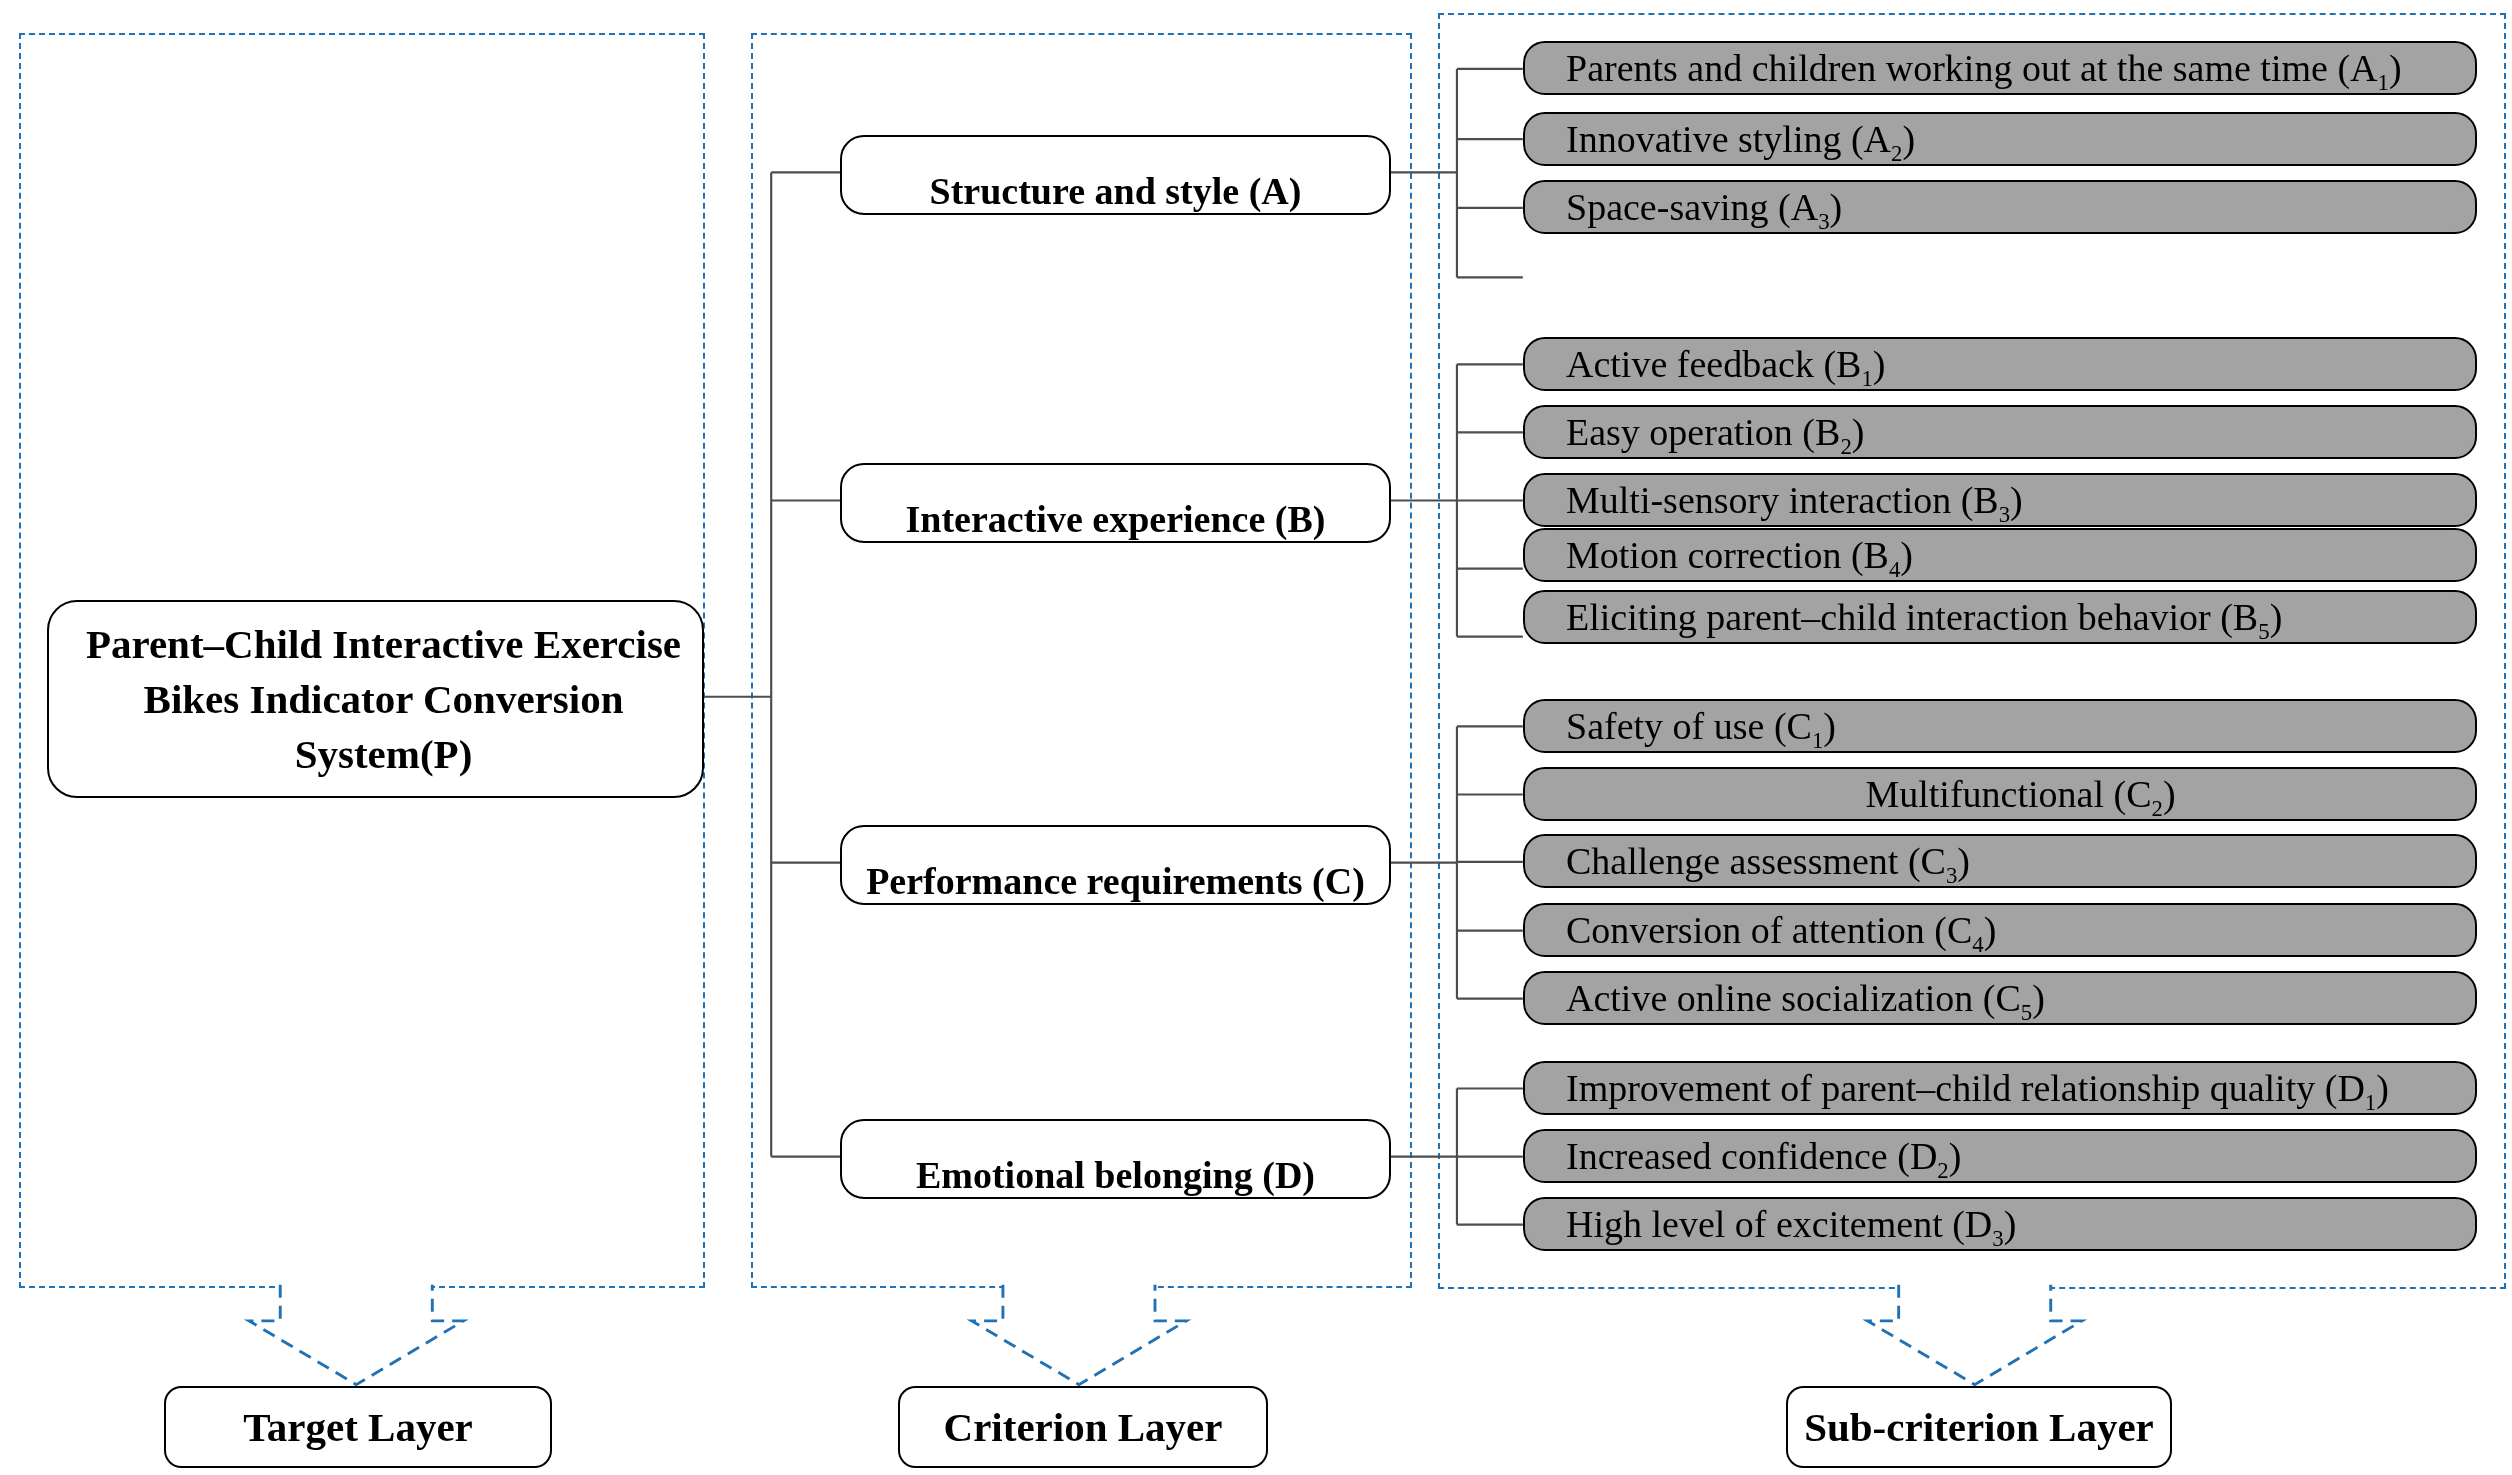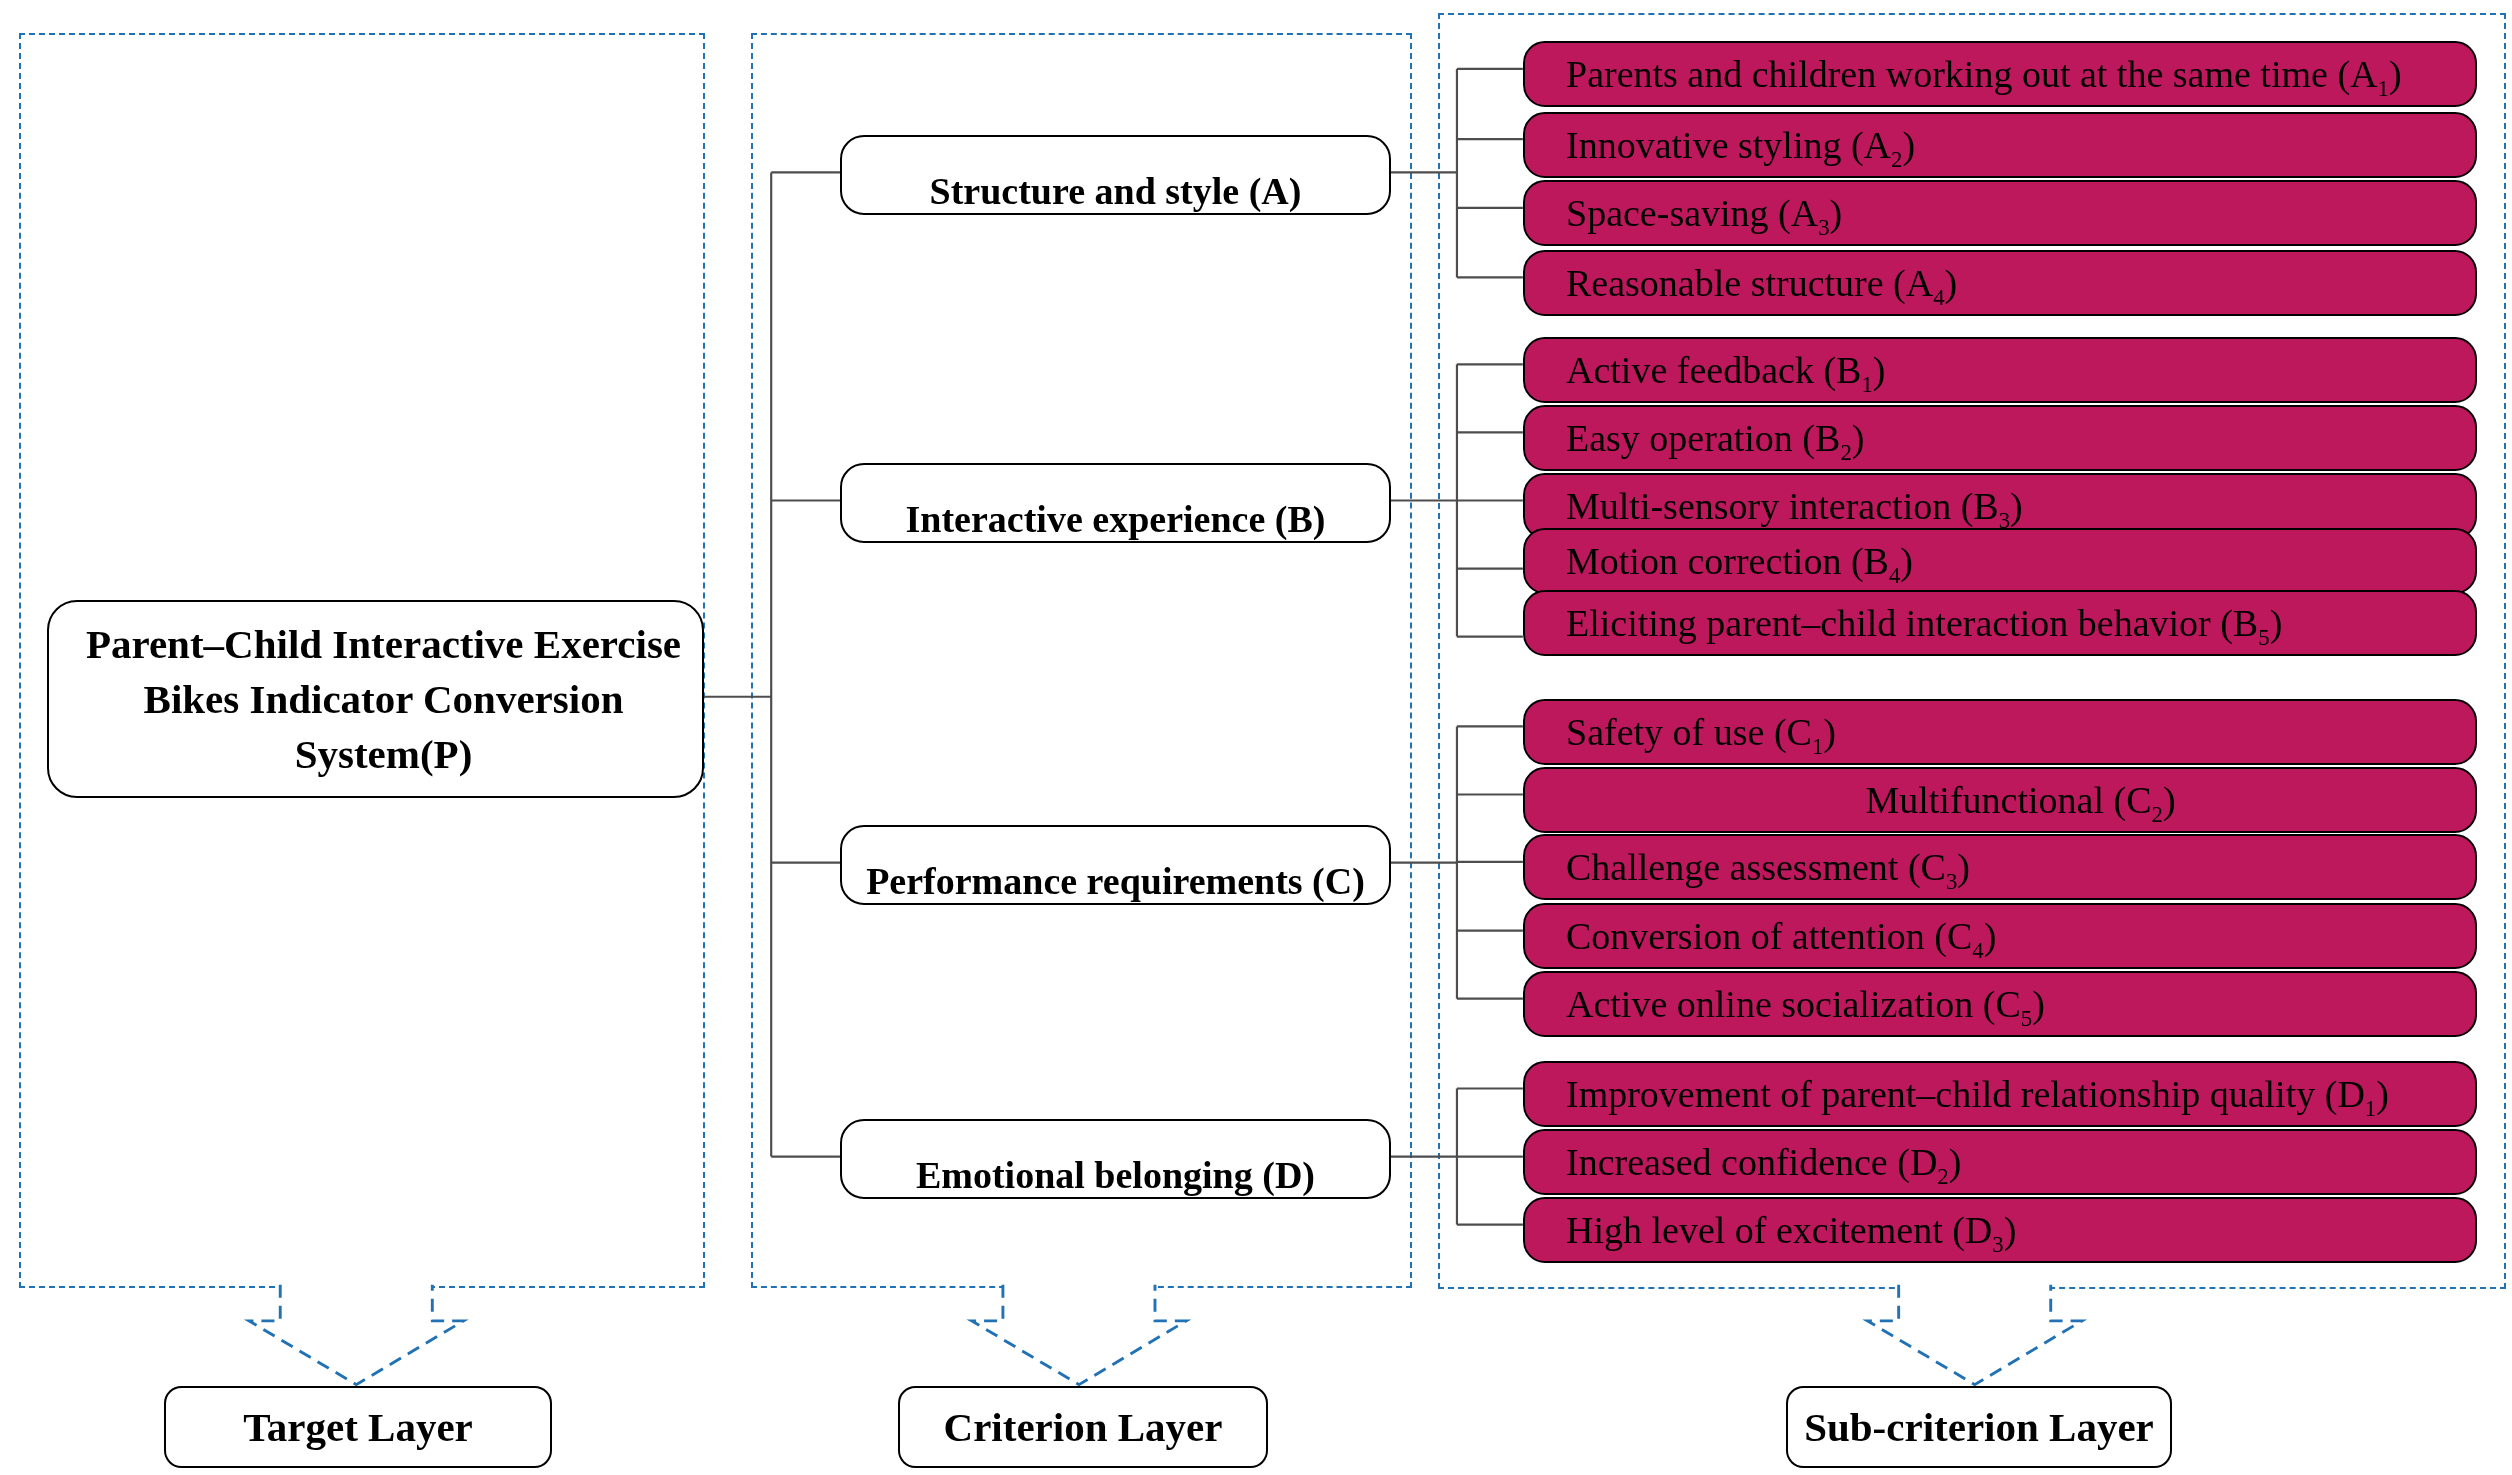--- a/index.html
+++ b/index.html
@@ -8,22 +8,22 @@
   .dashed-container{position:absolute;border:2.2px dashed #2171b5;background:transparent;}
   svg.wires{position:absolute;left:0;top:0;width:2512px;height:1476px;}
   .goal-box{position:absolute;left:47px;top:600px;width:637px;height:194px;
             border:2.2px solid #000;border-radius:30px;background:#fff;
             display:flex;flex-direction:column;justify-content:center;align-items:center;padding-left:16px;}
   .goal-box .line{font-weight:bold;font-size:41px;line-height:55px;white-space:nowrap;}
   .crit-box{position:absolute;left:840px;width:547px;height:76px;
             border:2.2px solid #000;border-radius:24px;background:#fff;
             display:flex;align-items:flex-end;justify-content:center;font-weight:bold;}
   .crit-box span{font-size:38px;white-space:nowrap;}
-  .sub-box{position:absolute;left:1523px;width:954px;height:66px;
-           border:2.2px solid #000;border-radius:22px;background:#be185d;
+  .sub-box{position:absolute;left:1523px;width:954px;height:54px;
+           border:2.2px solid #000;border-radius:22px;background:#a3a3a3;
            display:flex;align-items:center;padding-left:41px;box-sizing:border-box;}
   .sub-box .t{font-size:38px;white-space:nowrap;}
   .sub-box sub{font-size:0.6em;line-height:0;vertical-align:-0.38em;}
   .layer-box{position:absolute;top:1386px;height:78px;border:2.9px solid #000;border-radius:17.4px;
              background:#fff;display:flex;align-items:center;justify-content:center;}
   .layer-box span{font-weight:bold;font-size:41px;white-space:nowrap;}
 </style>
 </head>
 <body>
 
@@ -100,23 +100,20 @@
 
   <div class="sub-box" style="top:41px;">
     <span class="t"><span>Parents and children working out at the same time (A</span><sub>1</sub><span>)</span></span>
     </div>
   <div class="sub-box" style="top:112px;">
     <span class="t"><span>Innovative styling (A</span><sub>2</sub><span>)</span></span>
     </div>
   <div class="sub-box" style="top:180px;">
     <span class="t"><span>Space-saving (A</span><sub>3</sub><span>)</span></span>
     </div>
-  <div class="sub-box" style="top:250px;">
-    <span class="t"><span>Reasonable structure (A</span><sub>4</sub><span>)</span></span>
-    </div>
 
   <div class="sub-box" style="top:337px;">
     <span class="t"><span>Active feedback (B</span><sub>1</sub><span>)</span></span>
     </div>
   <div class="sub-box" style="top:405px;">
     <span class="t"><span>Easy operation (B</span><sub>2</sub><span>)</span></span>
     </div>
   <div class="sub-box" style="top:473px;">
     <span class="t"><span>Multi-sensory interaction (B</span><sub>3</sub><span>)</span></span>
     </div>

